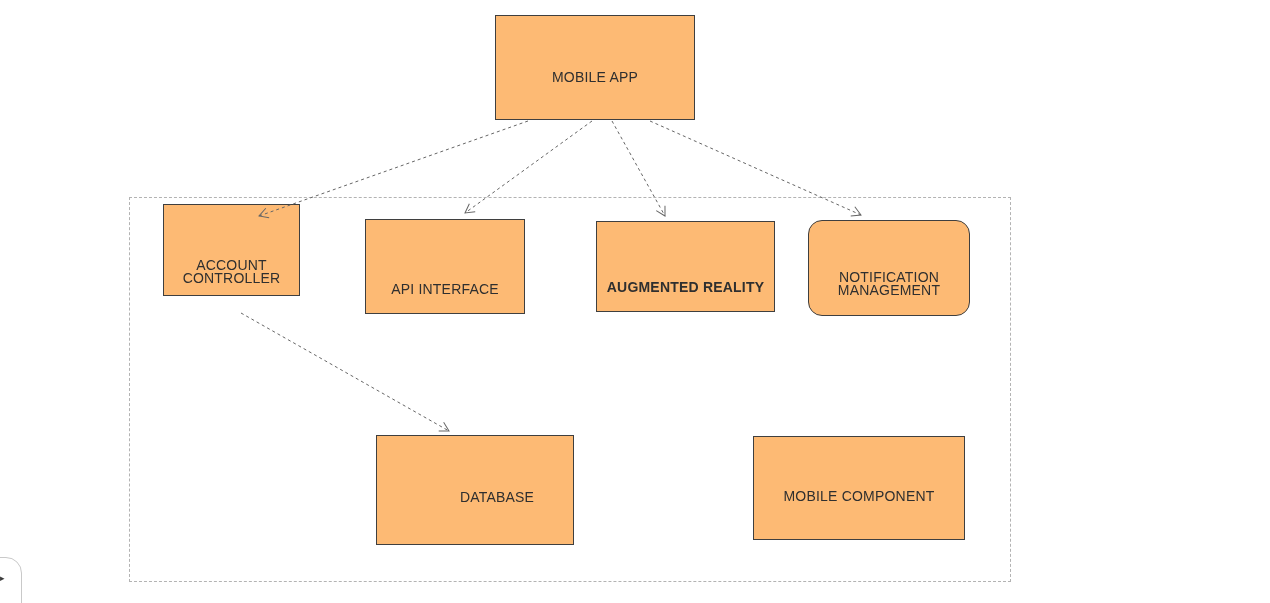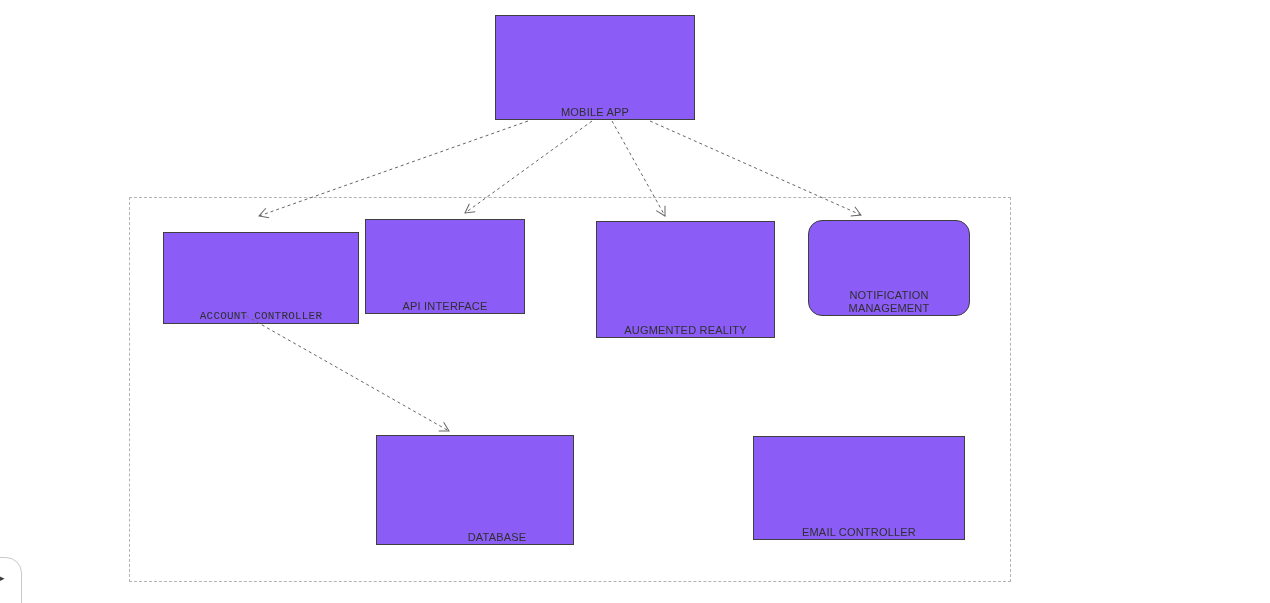--- a/index.html
+++ b/index.html
@@ -23,34 +23,34 @@
     width: 880px;
     height: 383px;
     border: 1px dashed #b3b3b3;
     background: transparent;
   }
   
   .node {
     position: absolute;
     box-sizing: border-box;
     border: 1px solid #3f3f3f;
-    background: #8b5cf6;
+    background: #fdba74;
     display: flex;
     justify-content: center;
-    align-items: flex-end;
+    align-items: center;
     text-align: center;
-    font-size: 11px;
+    font-size: 14px;
     line-height: 13px;
     color: #2f2f2f;
     letter-spacing: 0.2px;
   }
   .n-mobile  { left: 495px; top: 15px;  width: 200px; height: 105px; padding-top: 20px; }
-  .n-account { left: 163px; top: 232px; width: 196px; height: 92px;  padding-top: 44px; font-family: Liberation Mono, monospace; }
+  .n-account { left: 163px; top: 204px; width: 137px; height: 92px;  padding-top: 44px; }
   .n-api     { left: 365px; top: 219px; width: 160px; height: 95px;  padding-top: 45px; }
-  .n-ar      { left: 596px; top: 221px; width: 179px; height: 117px;  padding-top: 42px; }
+  .n-ar      { left: 596px; top: 221px; width: 179px; height: 91px;  padding-top: 42px; font-weight: bold; }
   .n-notif   { left: 808px; top: 220px; width: 162px; height: 96px;  padding-top: 32px; border-radius: 14px; }
   .n-db      { left: 376px; top: 435px; width: 198px; height: 110px; padding-top: 15px; padding-left: 44px; }
   .n-email   { left: 753px; top: 436px; width: 212px; height: 104px; padding-top: 16px; }
 
   .edge-layer {
     position: absolute;
     left: 0; top: 0;
     width: 1270px;
     height: 603px;
     pointer-events: none;
@@ -100,21 +100,21 @@
   <div class="node n-ar">
     <span>AUGMENTED REALITY</span>
   </div>
   <div class="node n-notif">
     <span>NOTIFICATION MANAGEMENT</span>
   </div>
   <div class="node n-db">
     <span>DATABASE</span>
   </div>
   <div class="node n-email">
-    <span>EMAIL CONTROLLER</span>
+    <span>MOBILE COMPONENT</span>
   </div>
 
   <svg class="edge-layer" viewBox="0 0 1270 603" xmlns="http://www.w3.org/2000/svg">
     <defs>
       <marker id="openArrow" markerUnits="userSpaceOnUse" markerWidth="14" markerHeight="14" refX="11" refY="7" orient="auto">
         <path d="M2,2 L11,7 L2,12" fill="none" stroke="#666666" stroke-width="1"></path>
       </marker>
     </defs>
     <path class="edge" d="M528,121 L259,216" marker-end="url(#openArrow)"></path>
     <path class="edge" d="M592,121 L465,213" marker-end="url(#openArrow)"></path>

